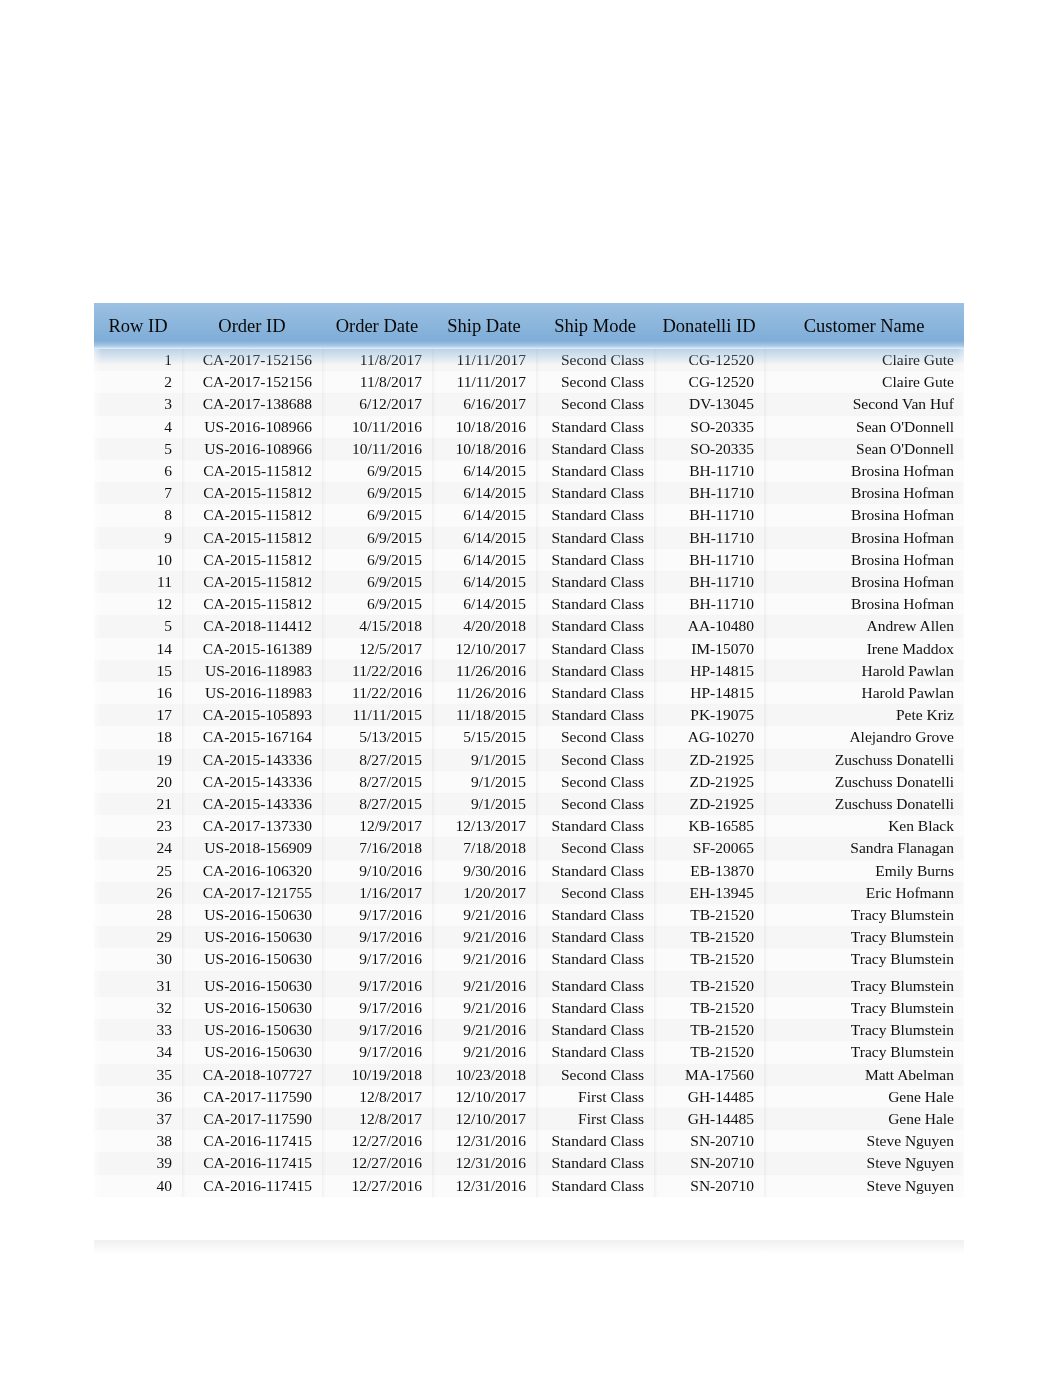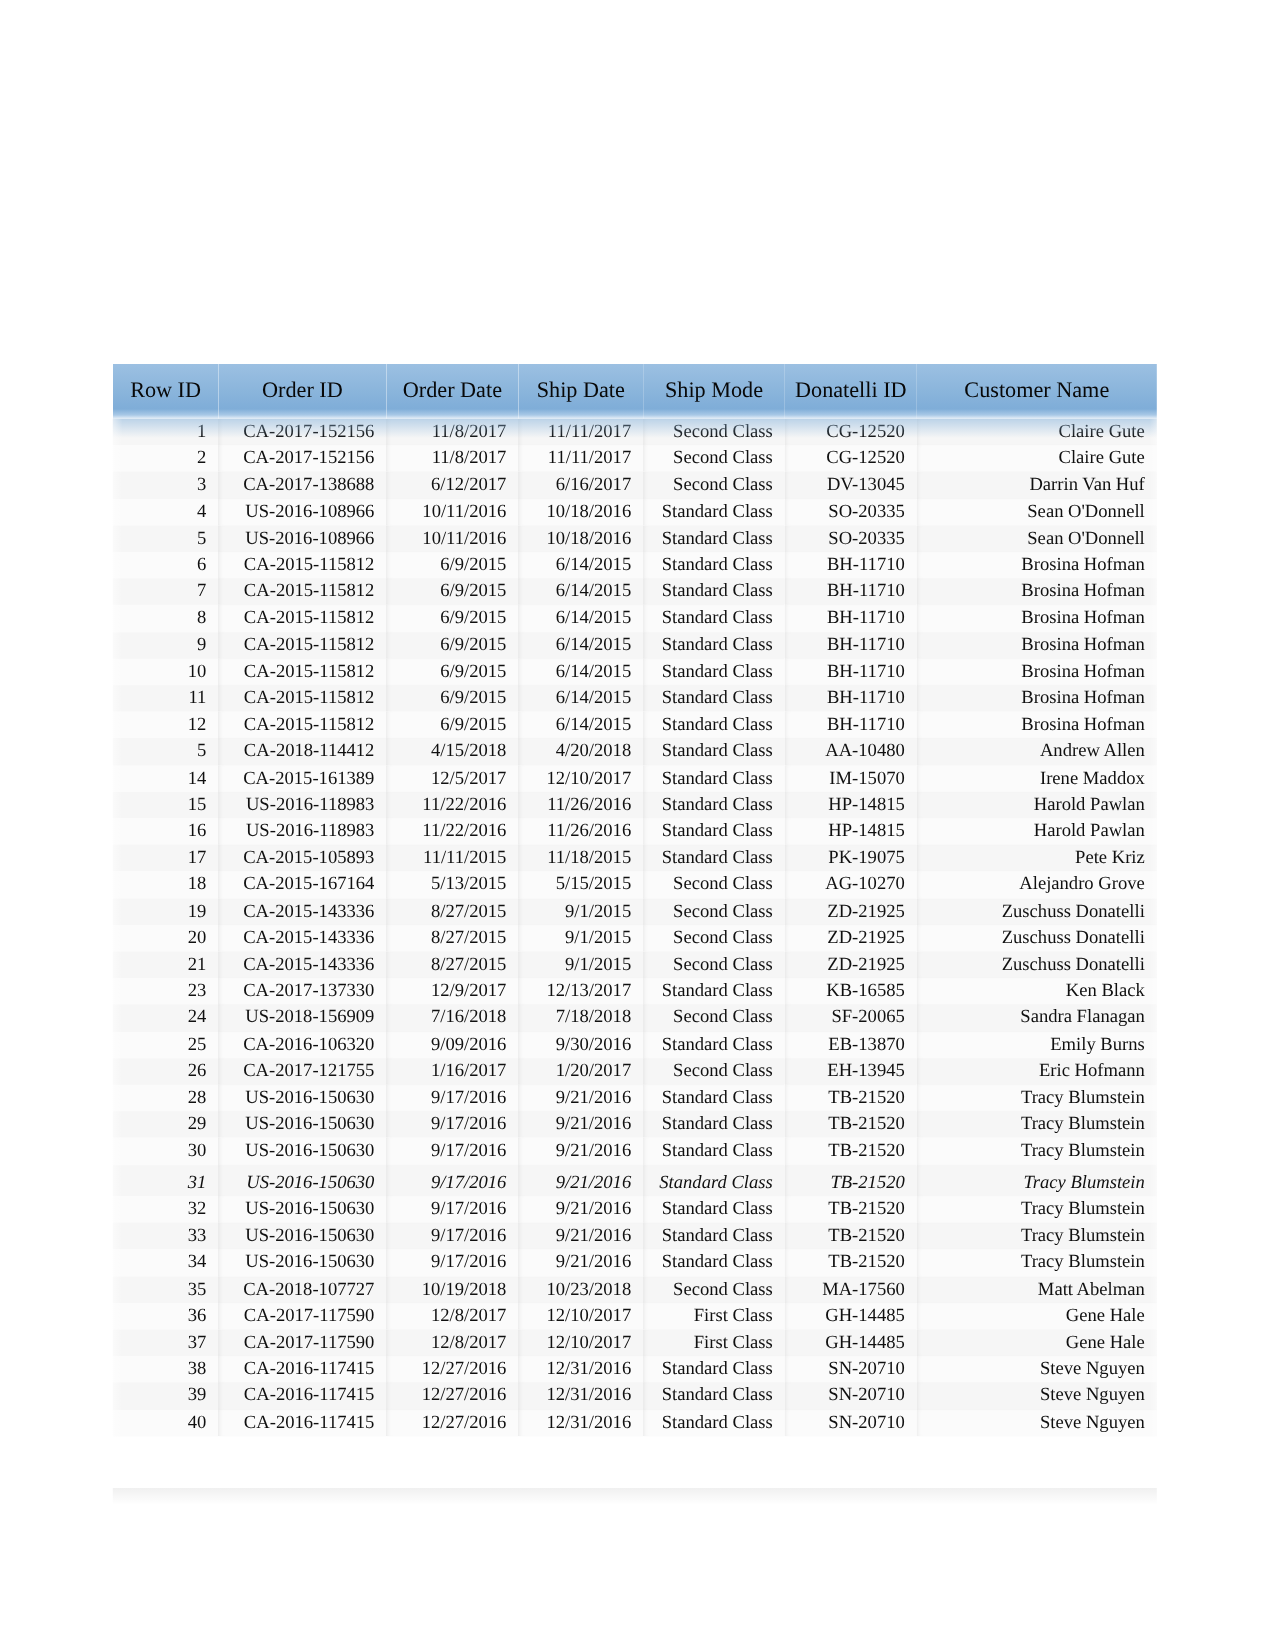--- a/index.html
+++ b/index.html
@@ -75,21 +75,21 @@
     background: #fbfbfb;
   }
   tbody tr:nth-child(odd) td { background: #f6f6f6; }
   tbody tr:nth-child(even) td { background: #fbfbfb; }
 
   
   tbody td.colsep { box-shadow: inset 3px 0 4px -3px rgba(0,0,0,0.10); }
 
   
   tbody tr.gap-before td { padding-top: 4px; }
-  tbody tr.gap-before { height: 26px; font-style: italic; }
+  tbody tr.gap-before { height: 26px; }
 
   
   col.c-rowid   { width: 88px; }
   col.c-orderid { width: 140px; }
   col.c-odate   { width: 110px; }
   col.c-sdate   { width: 104px; }
   col.c-smode   { width: 118px; }
   col.c-custid  { width: 110px; }
   col.c-custname{ width: 200px; }
 
@@ -158,21 +158,21 @@
           <td class="colsep">CG-12520</td>
           <td class="colsep">Claire Gute</td>
         </tr>
         <tr>
           <td>3</td>
           <td class="colsep">CA-2017-138688</td>
           <td class="colsep">6/12/2017</td>
           <td class="colsep">6/16/2017</td>
           <td class="colsep">Second Class</td>
           <td class="colsep">DV-13045</td>
-          <td class="colsep">Darrin Van Huf</td>
+          <td class="colsep">Second Van Huf</td>
         </tr>
         <tr>
           <td>4</td>
           <td class="colsep">US-2016-108966</td>
           <td class="colsep">10/11/2016</td>
           <td class="colsep">10/18/2016</td>
           <td class="colsep">Standard Class</td>
           <td class="colsep">SO-20335</td>
           <td class="colsep">Sean O'Donnell</td>
         </tr>
@@ -343,21 +343,21 @@
           <td class="colsep">US-2018-156909</td>
           <td class="colsep">7/16/2018</td>
           <td class="colsep">7/18/2018</td>
           <td class="colsep">Second Class</td>
           <td class="colsep">SF-20065</td>
           <td class="colsep">Sandra Flanagan</td>
         </tr>
         <tr>
           <td>25</td>
           <td class="colsep">CA-2016-106320</td>
-          <td class="colsep">9/09/2016</td>
+          <td class="colsep">9/10/2016</td>
           <td class="colsep">9/30/2016</td>
           <td class="colsep">Standard Class</td>
           <td class="colsep">EB-13870</td>
           <td class="colsep">Emily Burns</td>
         </tr>
         <tr>
           <td>26</td>
           <td class="colsep">CA-2017-121755</td>
           <td class="colsep">1/16/2017</td>
           <td class="colsep">1/20/2017</td>

